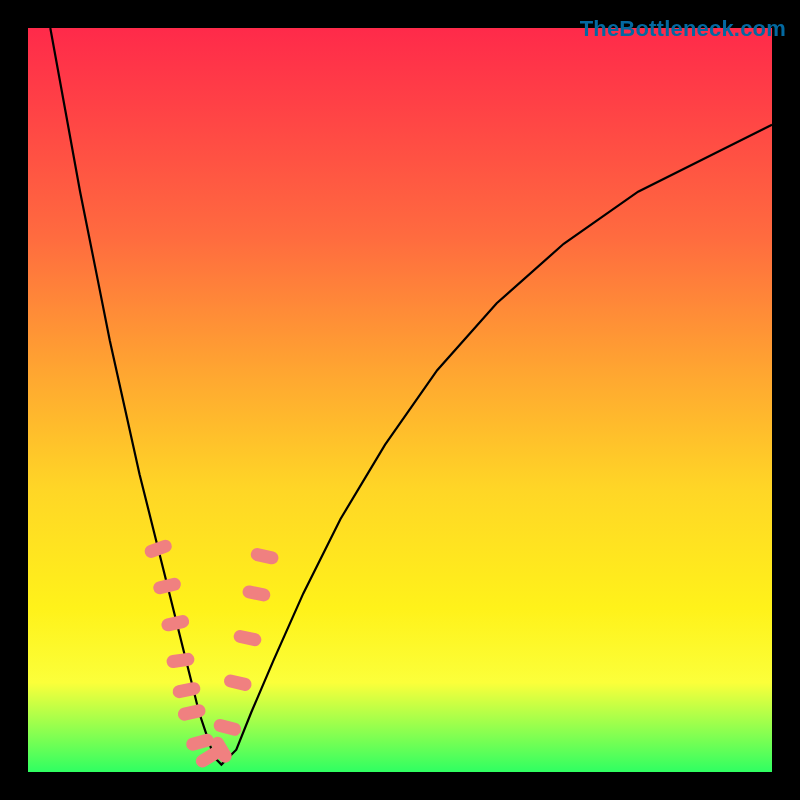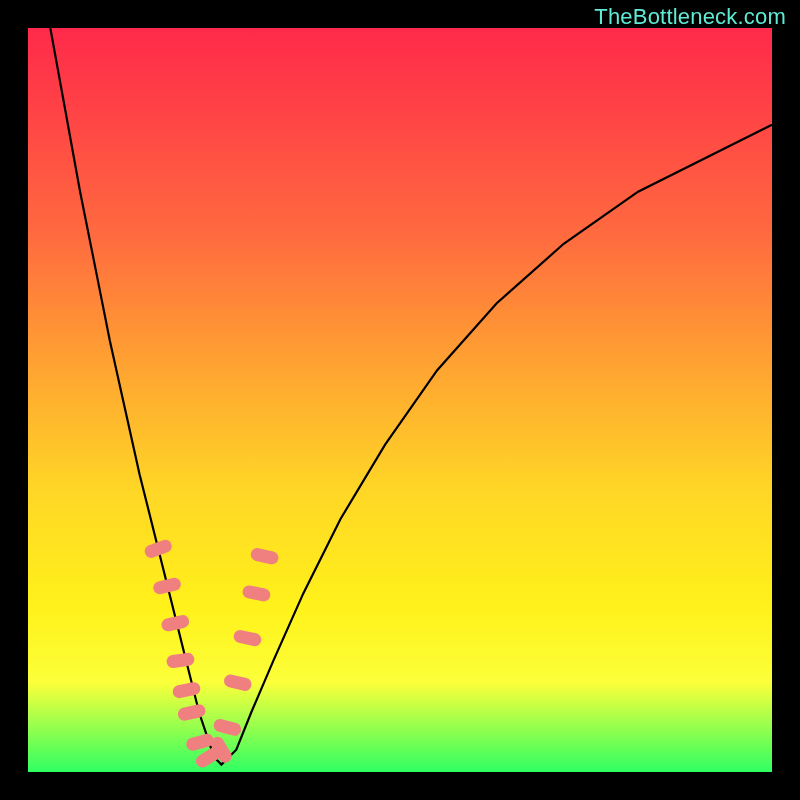--- a/index.html
+++ b/index.html
@@ -29,26 +29,26 @@
       #ff6b3f 28%,
       #ffa531 46%,
       #ffd626 62%,
       #fff21a 78%,
       #fbff3a 88%,
       #2fff62 100%
     );
   }
   .watermark {
     position: absolute;
-    top: 4px;
+    top: 16px;
     right: 14px;
-    color: #5eead4;
+    color: #0369a1;
     font-size: 22px;
     letter-spacing: 0.2px;
-    font-weight: 400;
+    font-weight: 700;
     user-select: none;
   }
   svg.curve {
     position: absolute;
     left: 0;
     top: 0;
     width: 744px;
     height: 744px;
     overflow: visible;
   }

